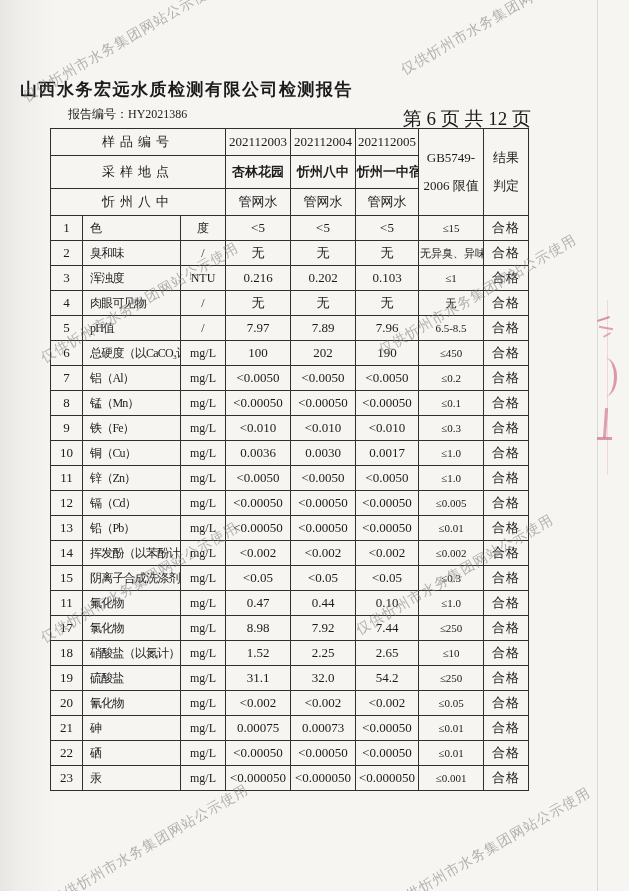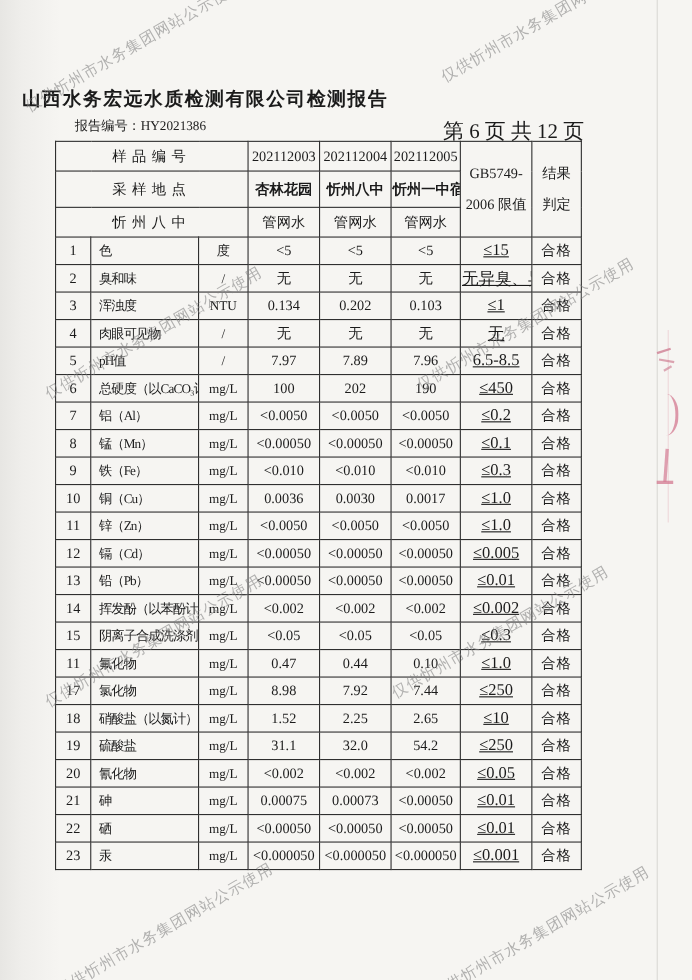--- a/index.html
+++ b/index.html
@@ -36,21 +36,21 @@
   tr.meta-row td{height:26px;}
   td.meta-label{letter-spacing:5px;font-size:13px;}
   td.wrap{white-space:normal;line-height:1.15;font-size:12.5px;font-weight:bold;}
   td.span-cell{line-height:1.2;font-size:13px;}
   td.span-cell .ln{display:block;padding:6px 0;}
   tbody.results td{height:24px;}
   tbody.results td.cell-item{
     text-align:left;padding-left:7px;font-size:12px;letter-spacing:-0.8px;
   }
   tbody.results td.cell-unit{font-size:12px;}
-  tbody.results td.cell-limit{font-size:15px;text-decoration:underline;}
+  tbody.results td.cell-limit{font-size:11px;}
   tbody.results td.cell-result{letter-spacing:1px;font-family:Liberation Mono, monospace;}
 
   .wm{
     position:absolute;z-index:5;white-space:nowrap;
     font-size:14px;letter-spacing:1px;color:rgba(128,128,128,0.58);
     transform:translate(-50%,-50%) rotate(-30deg);
     pointer-events:none;font-family:"Liberation Sans","DejaVu Sans",sans-serif;
   }
   .seal-mark{position:absolute;z-index:4;}
   .seal-a1{left:597px;top:318px;width:13px;height:2px;background:rgba(204,118,140,0.75);transform:rotate(-18deg);}
@@ -148,21 +148,21 @@
         <td>无</td>
         <td>无</td>
         <td>无</td>
         <td class="cell-limit">无异臭、异味</td>
         <td class="cell-result">合格</td>
       </tr>
       <tr>
         <td>3</td>
         <td class="cell-item">浑浊度</td>
         <td class="cell-unit">NTU</td>
-        <td>0.134</td>
+        <td>0.216</td>
         <td>0.202</td>
         <td>0.103</td>
         <td class="cell-limit">≤1</td>
         <td class="cell-result">合格</td>
       </tr>
       <tr>
         <td>4</td>
         <td class="cell-item">肉眼可见物</td>
         <td class="cell-unit">/</td>
         <td>无</td>

